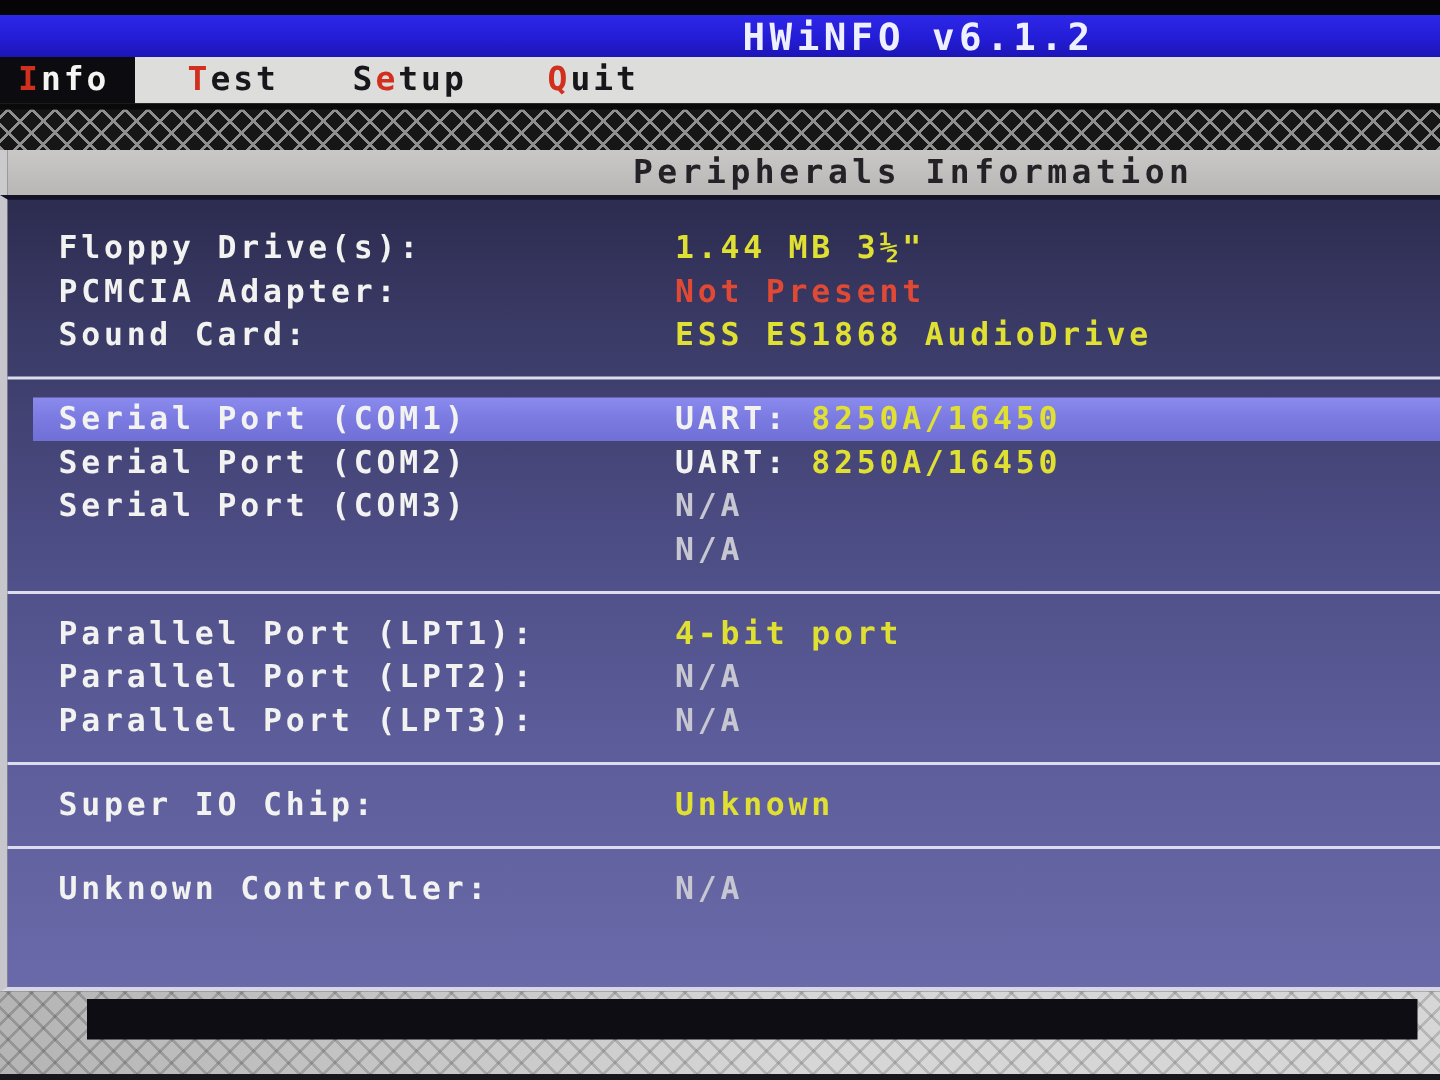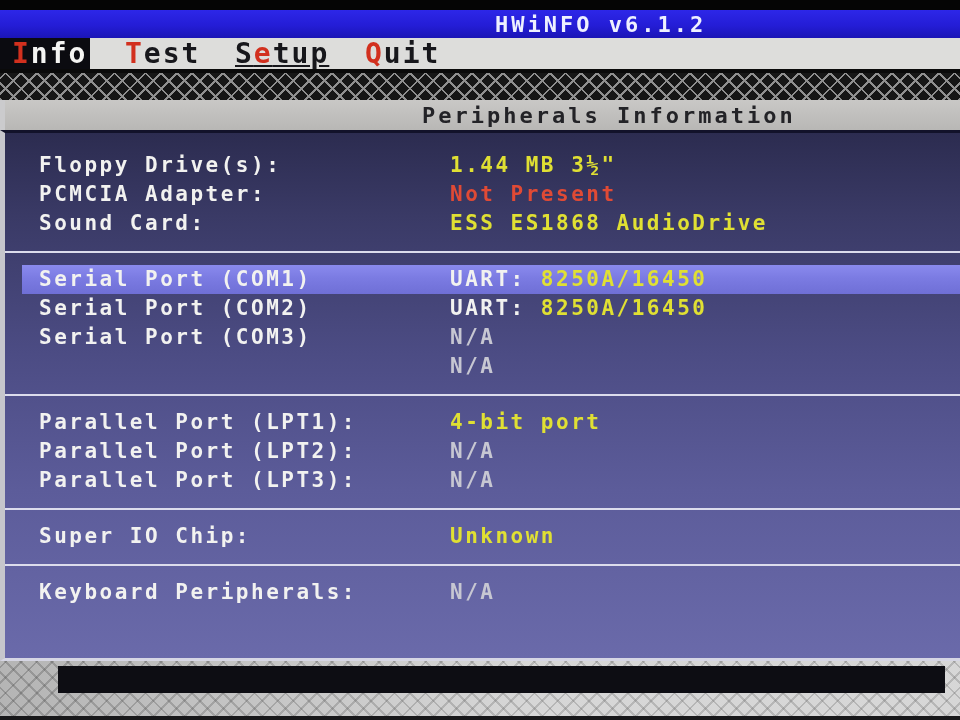--- a/index.html
+++ b/index.html
@@ -19,32 +19,32 @@
     font-weight:bold;
     -webkit-font-smoothing:none;
   }
   .top-black{position:absolute;top:0;left:0;right:0;height:10px;background:#050505;}
   .titlebar{
     position:absolute;top:10px;left:0;right:0;height:28px;
     background:linear-gradient(180deg,#2d27e8 0%,var(--c-titlebar) 55%,#1b15b6 100%);
   }
   .titlebar .title{
     position:absolute;left:495px;top:0;line-height:29px;
-    font-size:22px;letter-spacing:3px;color:#eef0ff;white-space:pre;
+    font-size:25px;letter-spacing:3px;color:#eef0ff;white-space:pre;
   }
   .menubar{position:absolute;top:38px;left:0;right:0;height:31px;background:#dddddb;}
   .menu-item{
     position:absolute;top:0;height:31px;line-height:31px;
-    font-size:28px;letter-spacing:2px;color:#17171b;
+    font-size:22px;letter-spacing:2px;color:#17171b;
     padding:0 12px;white-space:pre;cursor:default;
   }
   .menu-item .hot{color:var(--c-hot);}
   .menu-item.active{background:#0b0b10;color:#f4f4f2;left:0;width:66px;}
   .menu-item:nth-child(2){left:113px;}
-  .menu-item:nth-child(3){left:223px;text-decoration:underline;}
+  .menu-item:nth-child(3){left:223px;}
   .menu-item:nth-child(4){left:353px;}
   .menu-item:nth-child(5){left:480px;}
   .hatch-top{
     position:absolute;top:69px;left:0;right:0;height:31px;
     background-color:#161616;
     background-image:
       repeating-linear-gradient(45deg,#8f8f8f 0 2px,transparent 2px 11px),
       repeating-linear-gradient(-45deg,#8f8f8f 0 2px,transparent 2px 11px);
     border-top:4px solid #0a0a0a;box-sizing:border-box;
   }
@@ -124,20 +124,20 @@
       <div class="info-row"><span class="label">Serial Port (COM2)</span><span class="value"><span class="c-white">UART: </span><span class="c-yellow">8250A/16450</span></span></div>
       <div class="info-row"><span class="label">Serial Port (COM3)</span><span class="value"><span class="c-gray">N/A</span></span></div>
       <div class="info-row"><span class="value"><span class="c-gray">N/A</span></span></div>
       <div class="sep"></div>
       <div class="info-row"><span class="label">Parallel Port (LPT1):</span><span class="value"><span class="c-yellow">4-bit port</span></span></div>
       <div class="info-row"><span class="label">Parallel Port (LPT2):</span><span class="value"><span class="c-gray">N/A</span></span></div>
       <div class="info-row"><span class="label">Parallel Port (LPT3):</span><span class="value"><span class="c-gray">N/A</span></span></div>
       <div class="sep"></div>
       <div class="info-row"><span class="label">Super IO Chip:</span><span class="value"><span class="c-yellow">Unknown</span></span></div>
       <div class="sep"></div>
-      <div class="info-row"><span class="label">Keyboard Peripherals:</span><span class="value"><span class="c-gray">N/A</span></span></div>
+      <div class="info-row"><span class="label">Unknown Controller:</span><span class="value"><span class="c-gray">N/A</span></span></div>
     </div>
 
   <div class="bottom-strip">
     <div class="shadow-bar"></div>
     <div class="bottom-edge"></div>
   </div>
 </div>
 
 </body></html>

